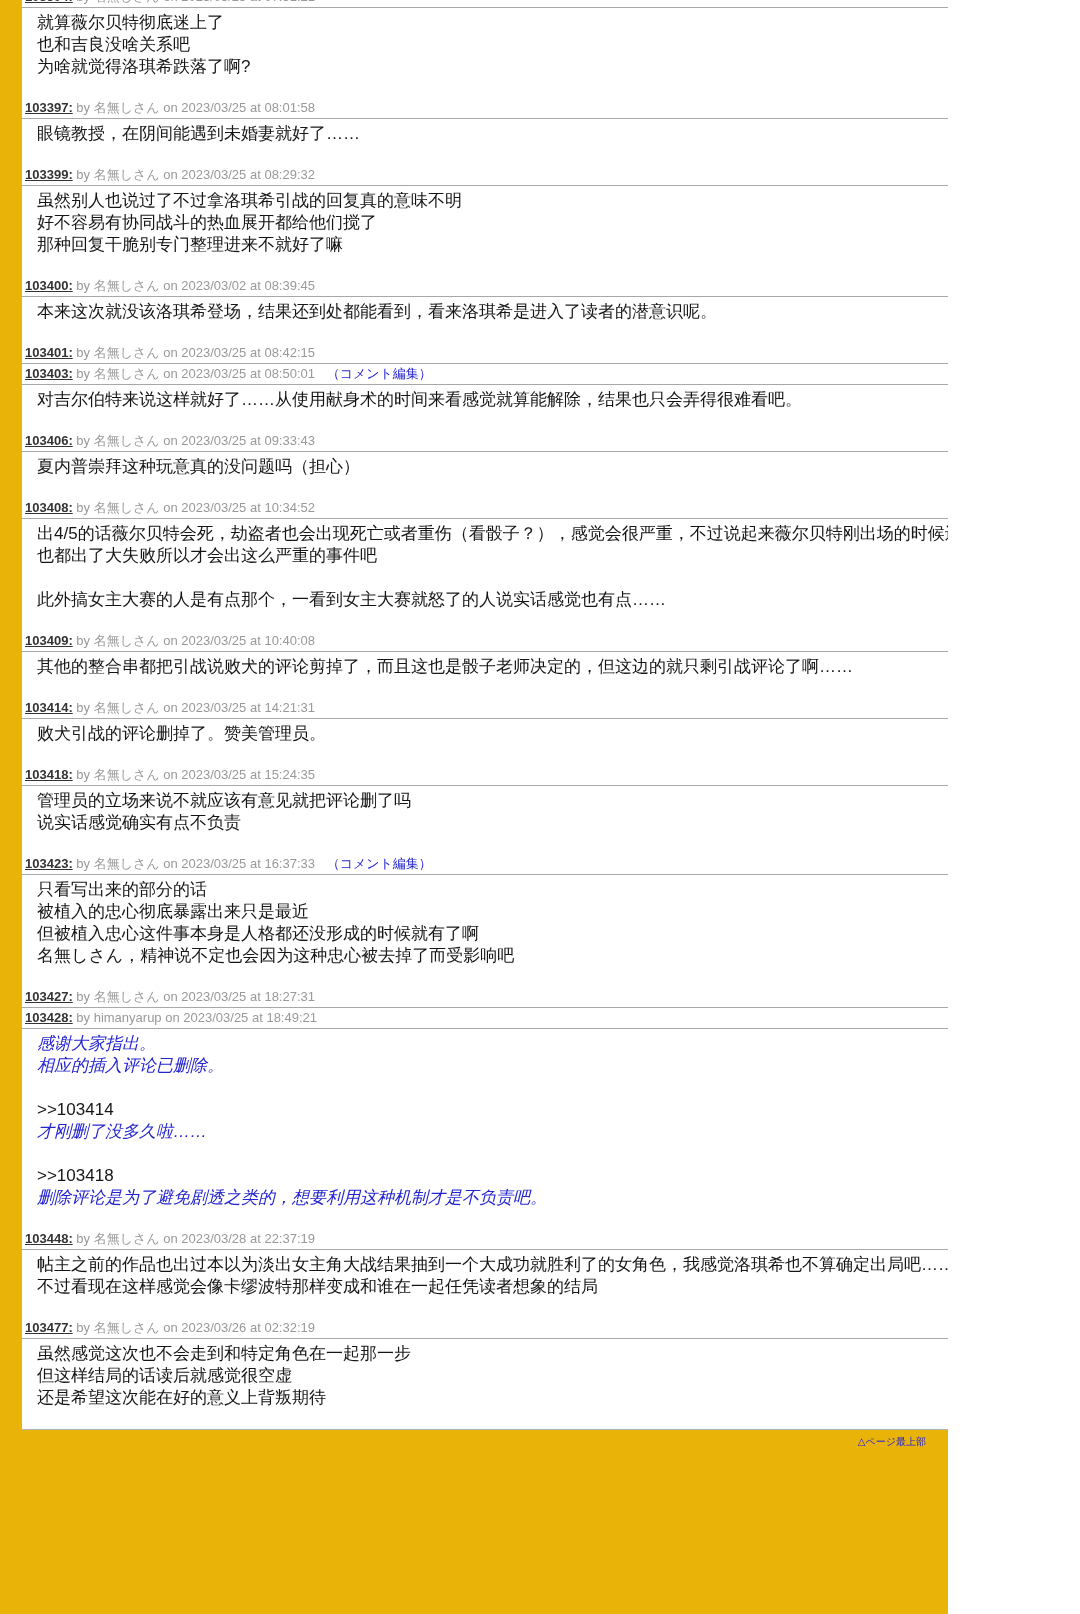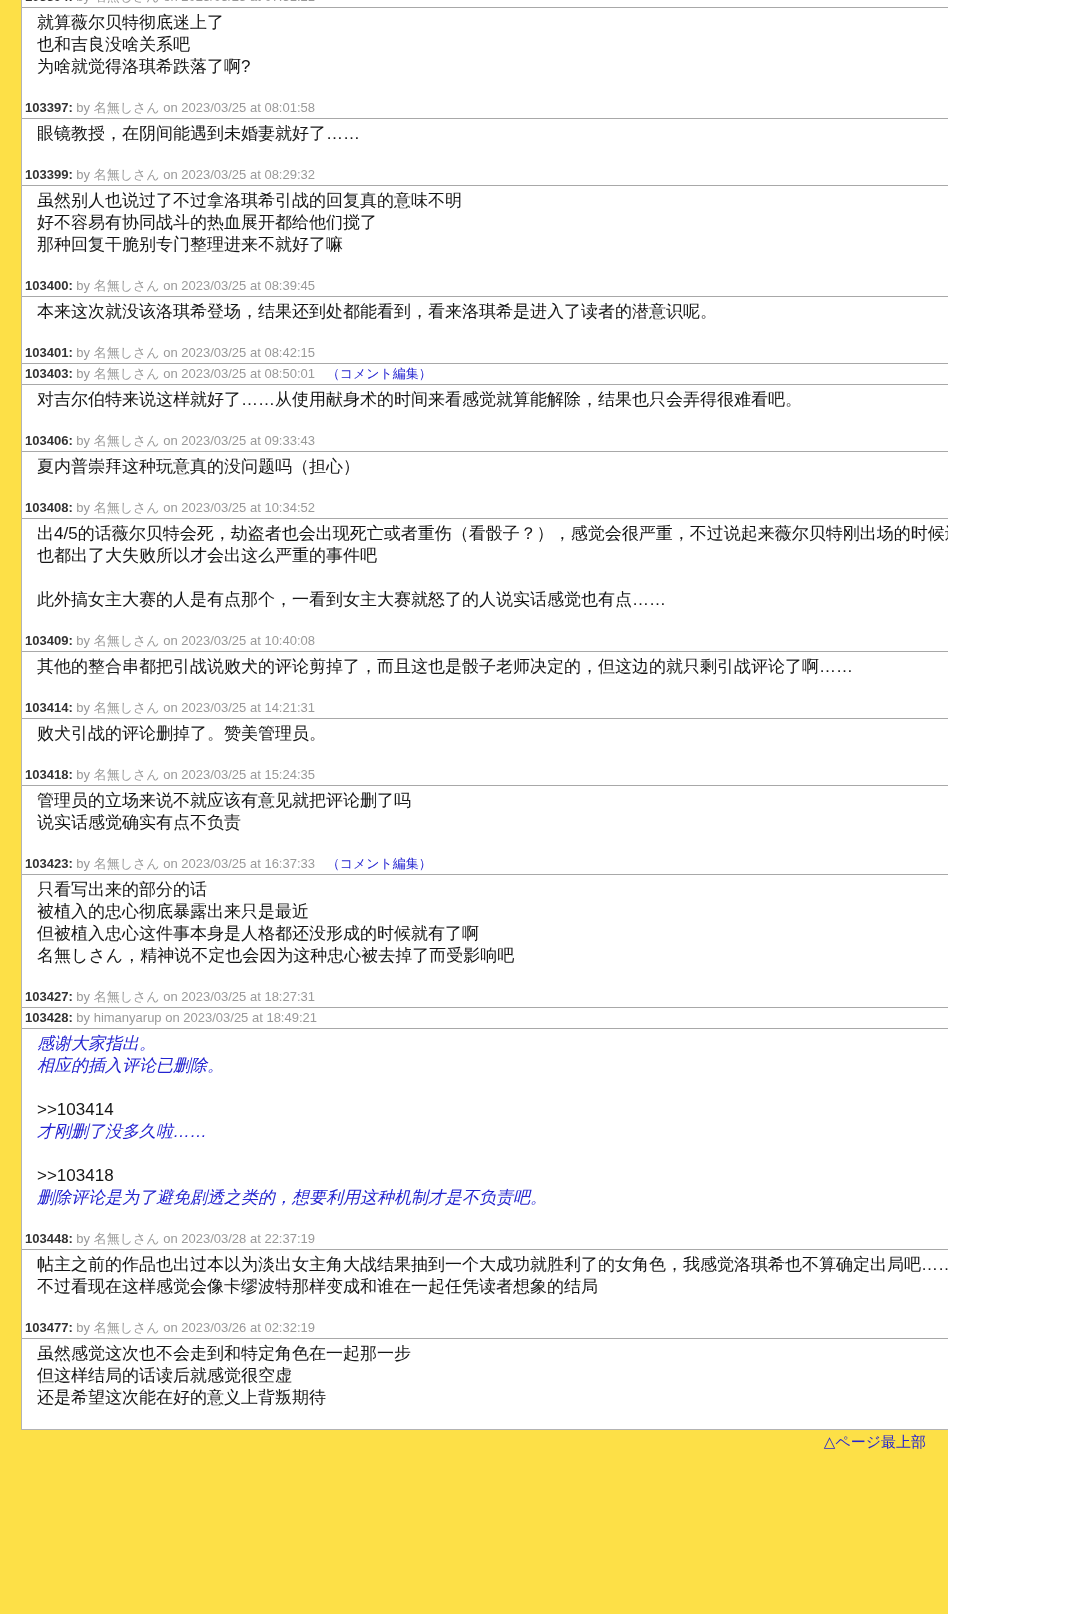--- a/index.html
+++ b/index.html
@@ -1,34 +1,34 @@
 <!DOCTYPE html>
 <html><head>
 <meta charset="utf-8">
 <style>
   html,body{margin:0;padding:0;background:#ffffff;}
   body{font-family:"Liberation Sans","DejaVu Sans",sans-serif;}
-  .page{width:948px;height:1614px;overflow:hidden;position:relative;background:#fde047;}
+  .page{width:948px;height:1614px;overflow:hidden;position:relative;background:#eab308;}
   .thread{
     margin-left:21px;width:1037px;box-sizing:border-box;
     border-left:1px solid #b3b3b3;border-right:1px solid #b3b3b3;border-bottom:1px solid #b3b3b3;
     background:#ffffff;
   }
   .comment-header{
     font-size:13px;line-height:16px;padding:2px 0 2px 3px;margin-right:5px;
     border-bottom:1px solid #a8a8a8;color:#999999;white-space:nowrap;overflow:hidden;
   }
   .clipped .comment-header{margin-top:-13px;}
-  .cid{font-weight:bold;color:#333333;}
+  .cid{font-weight:bold;color:#333333;text-decoration:underline;}
   .cmeta{color:#999999;text-align:right;}
   .cedit{color:#2424d0;text-decoration:none;cursor:pointer;margin-left:8px;}
   .comment-body{padding:4px 14px 20px 15px;font-size:17px;line-height:22px;color:#151515;}
   .line{min-height:22px;word-break:break-all;}
   .line.blue{color:#2424d0;font-style:italic;}
-  .totop{text-align:right;margin:3px 22px 0 0;font-size:15px;line-height:18px;}
+  .totop{text-align:right;margin:3px 22px 0 0;font-size:10px;line-height:18px;}
   .totop a{color:#2424d0;text-decoration:none;cursor:pointer;}
 </style>
 </head>
 <body>
 
 <div class="page">
   <div class="thread" id="thread">
       <div class="comment clipped">
         <div class="comment-header"><span class="cid">103394:</span><span class="cmeta"> by 名無しさん on 2023/03/25 at 07:51:21</span></div>
         <div class="comment-body">
@@ -45,21 +45,21 @@
       </div>
       <div class="comment">
         <div class="comment-header"><span class="cid">103399:</span><span class="cmeta"> by 名無しさん on 2023/03/25 at 08:29:32</span></div>
         <div class="comment-body">
           <div class="line">虽然别人也说过了不过拿洛琪希引战的回复真的意味不明</div>
           <div class="line">好不容易有协同战斗的热血展开都给他们搅了</div>
           <div class="line">那种回复干脆别专门整理进来不就好了嘛</div>
         </div>
       </div>
       <div class="comment">
-        <div class="comment-header"><span class="cid">103400:</span><span class="cmeta"> by 名無しさん on 2023/03/25 at 08:39:45</span></div>
+        <div class="comment-header"><span class="cid">103400:</span><span class="cmeta"> by 名無しさん on 2023/03/02 at 08:39:45</span></div>
         <div class="comment-body">
           <div class="line">本来这次就没该洛琪希登场，结果还到处都能看到，看来洛琪希是进入了读者的潜意识呢。</div>
         </div>
       </div>
       <div class="comment">
         <div class="comment-header"><span class="cid">103401:</span><span class="cmeta"> by 名無しさん on 2023/03/25 at 08:42:15</span></div>
       </div>
       <div class="comment">
         <div class="comment-header"><span class="cid">103403:</span><span class="cmeta"> by 名無しさん on 2023/03/25 at 08:50:01</span><a class="cedit" href="#">&nbsp;（コメント編集）</a></div>
         <div class="comment-body">

